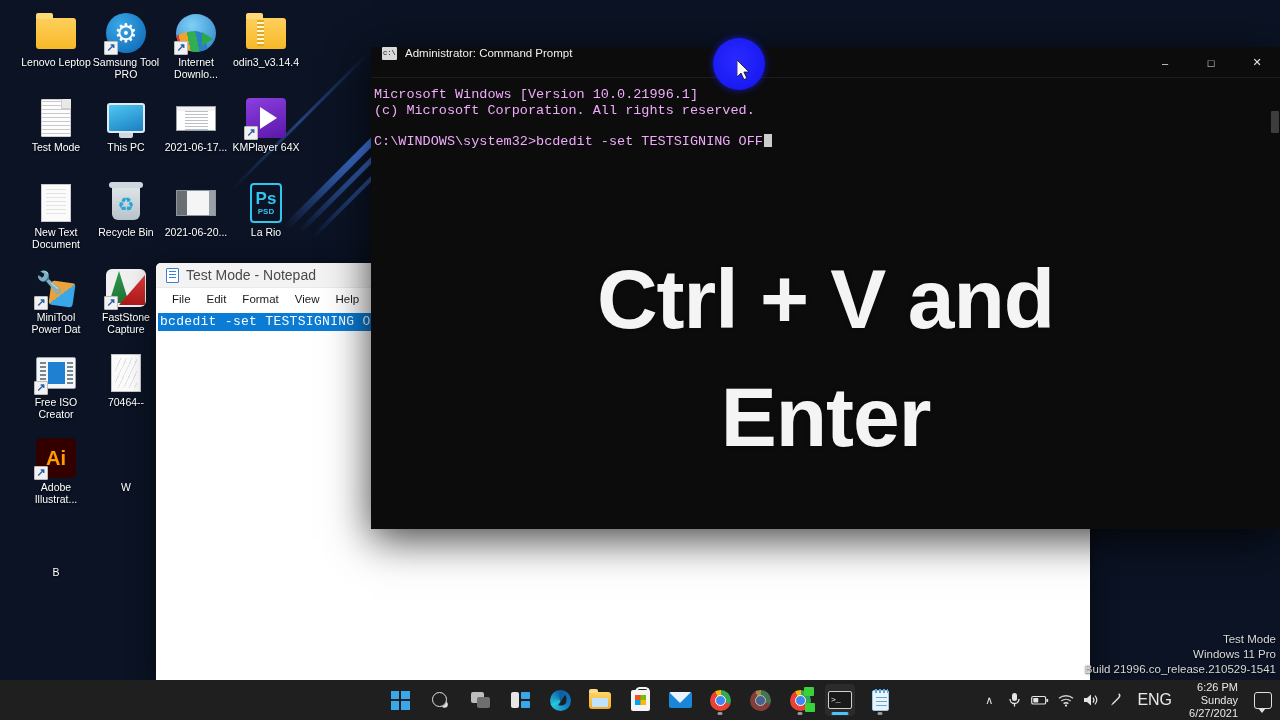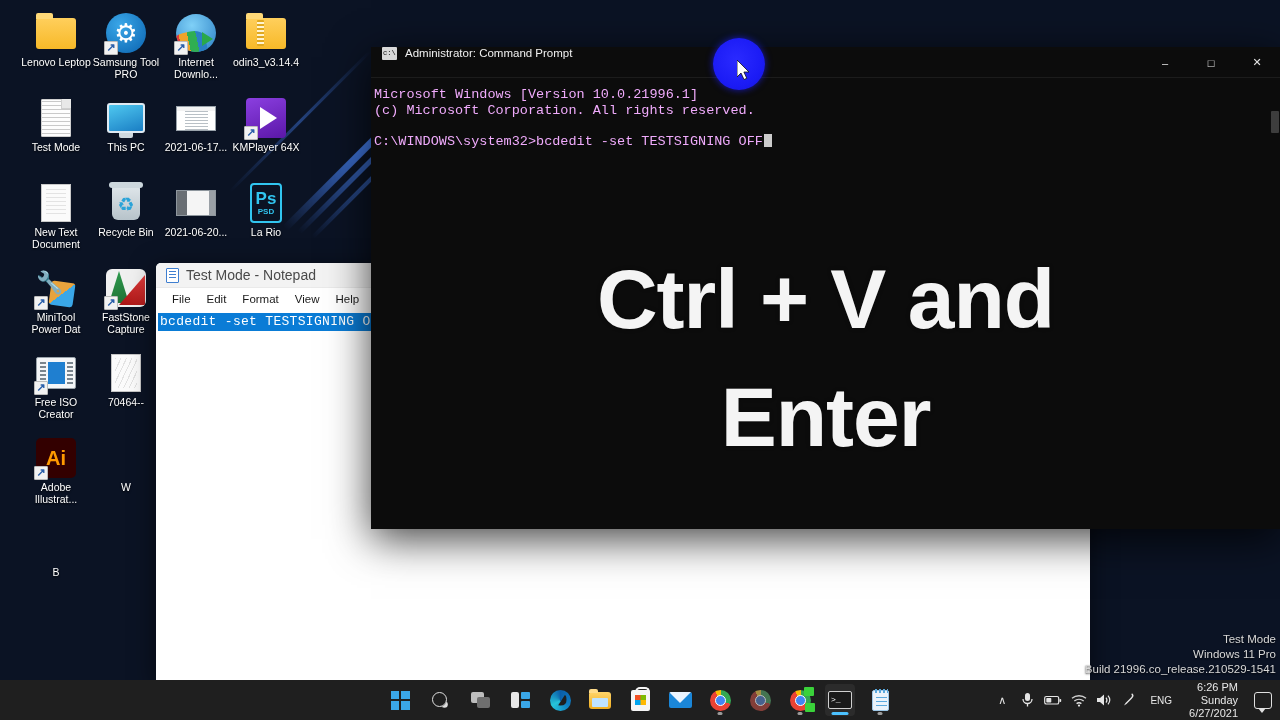--- a/index.html
+++ b/index.html
@@ -506,21 +506,21 @@
     background:repeating-linear-gradient(180deg,#5aa9de 0 1.5px,transparent 1.5px 4px);
   }
 
   #tb-right {
     position:absolute; right:8px; display:flex; align-items:center; gap:9px; height:40px;
   }
   .tray {
     color:#e4e4e4; font-size:13px; display:flex; align-items:center; justify-content:center;
     cursor:pointer; min-width:16px; height:28px;
   }
-  #tb-lang { font-size:10px; color:#e8e8e8; padding:0 4px; }
+  #tb-lang { font-size:16px; color:#e8e8e8; padding:0 4px; }
   #tb-clock {
     text-align:right; color:#e8e8e8; font-size:11px; line-height:13px;
     padding:0 4px; cursor:pointer;
   }
   #tb-notif {
     width:18px;height:17px;border:1.6px solid #e0e0e0;border-radius:3px;
     margin-left:3px;cursor:pointer;position:relative;
   }
   #tb-notif::after{
     content:"";position:absolute;left:3px;bottom:-5px;

